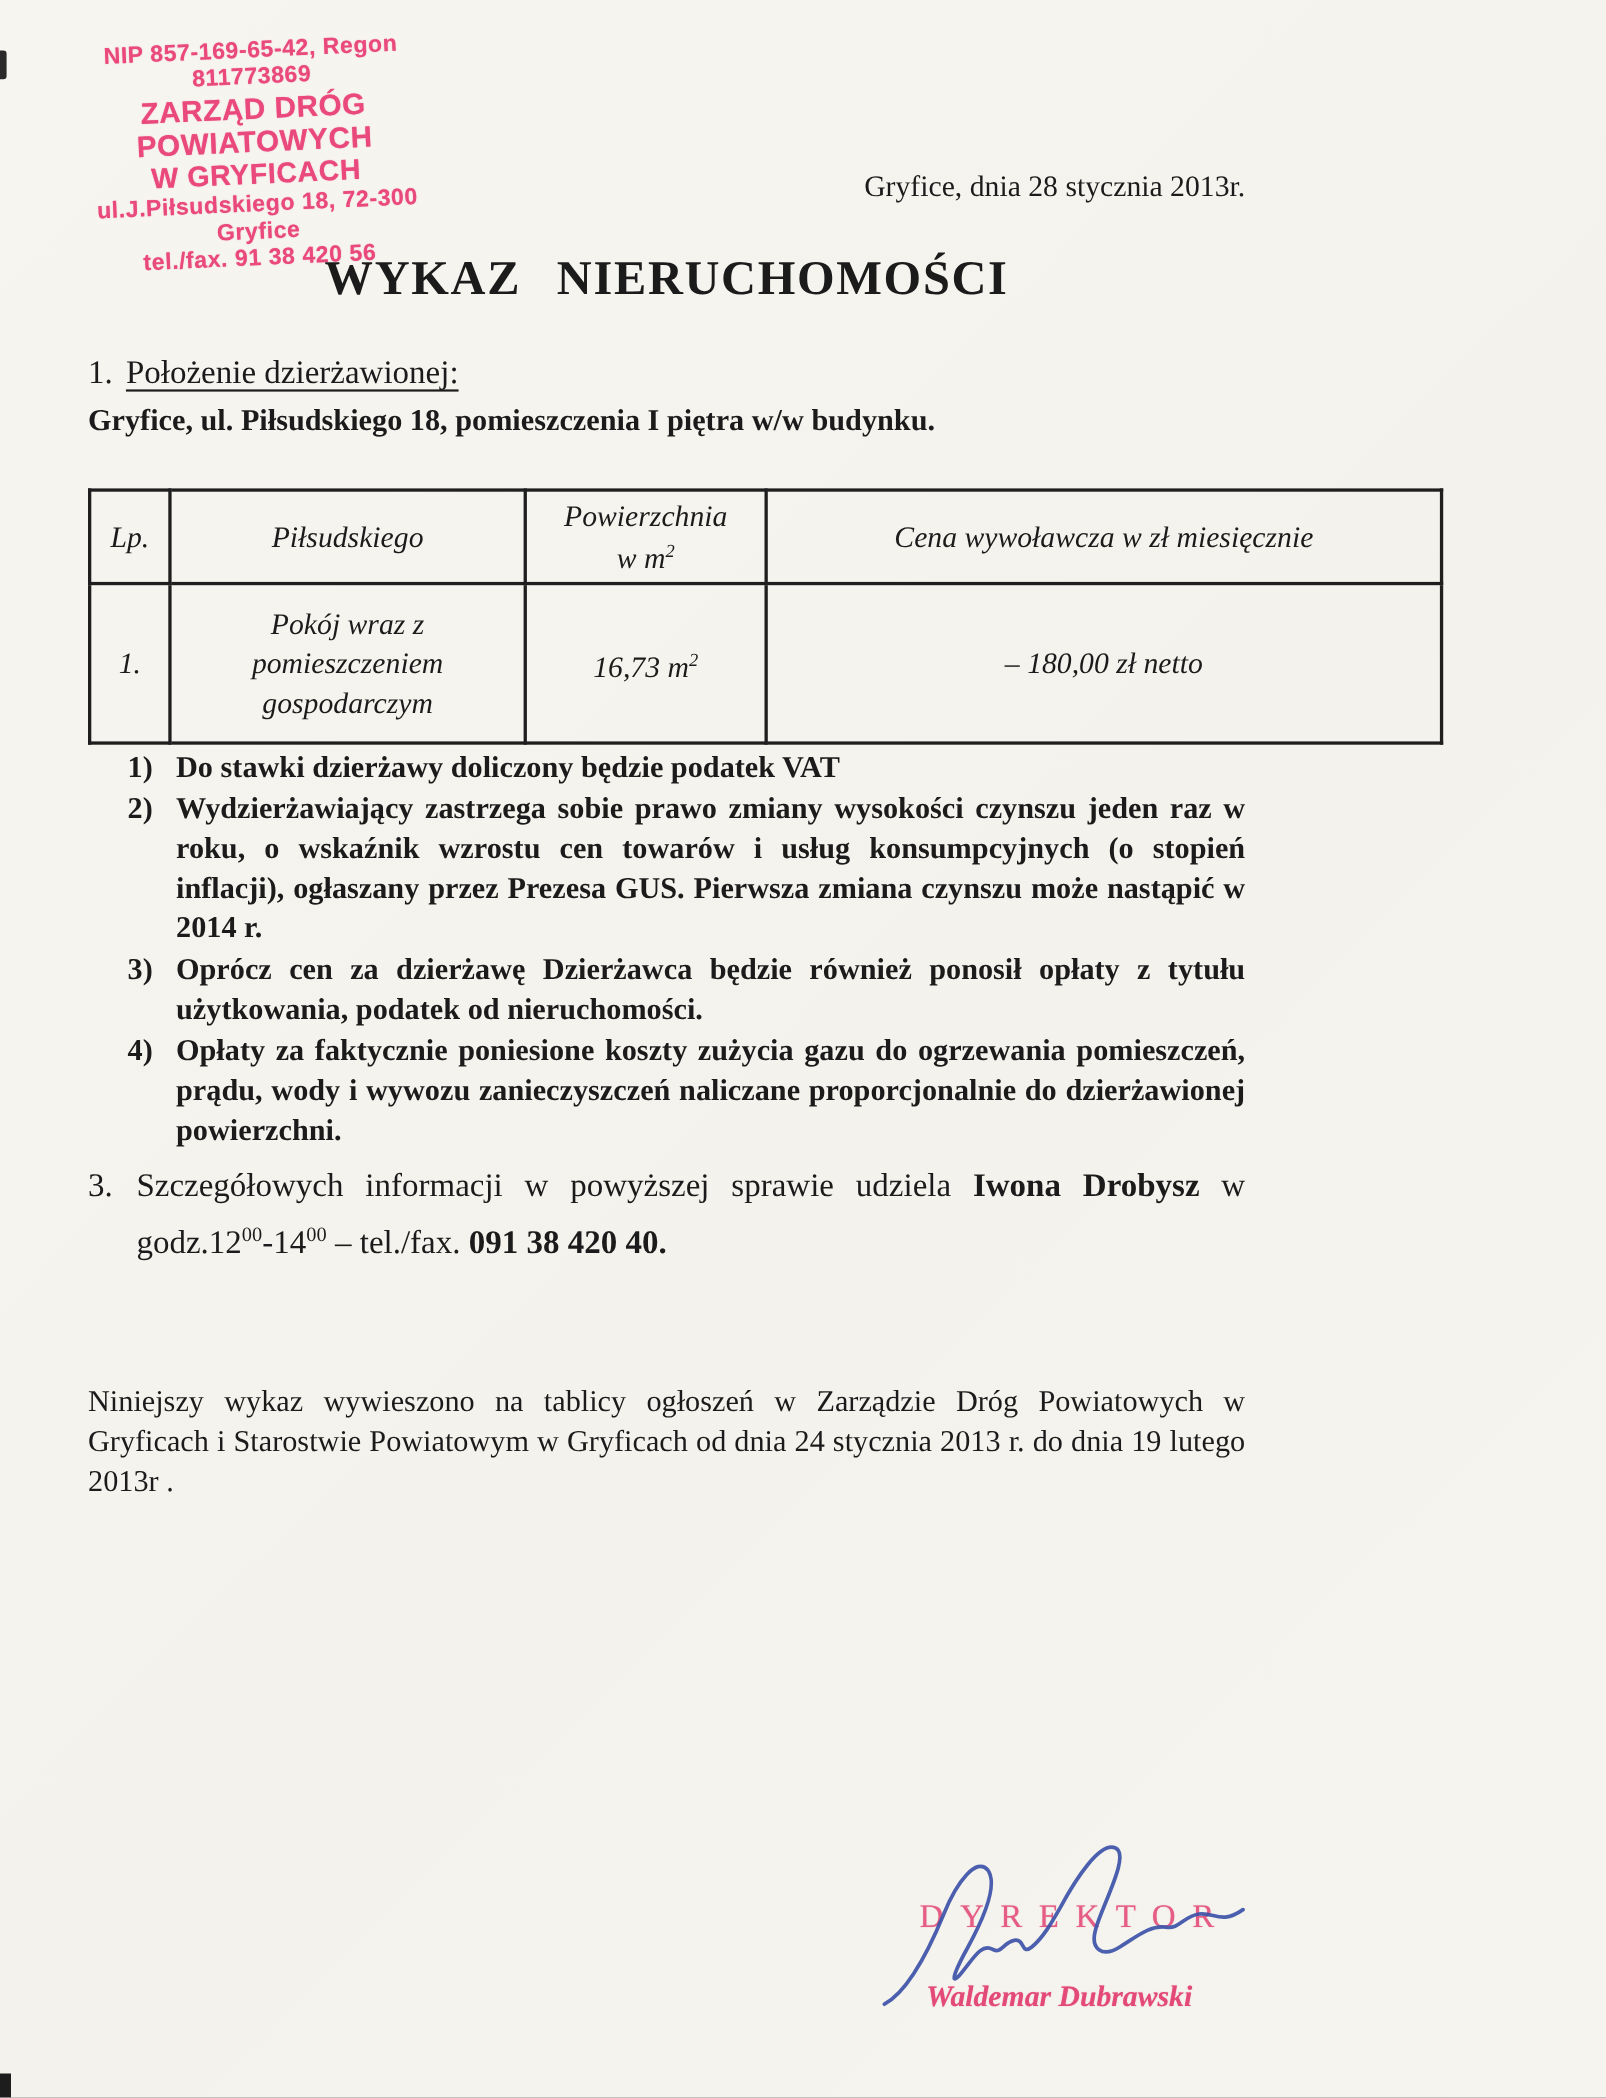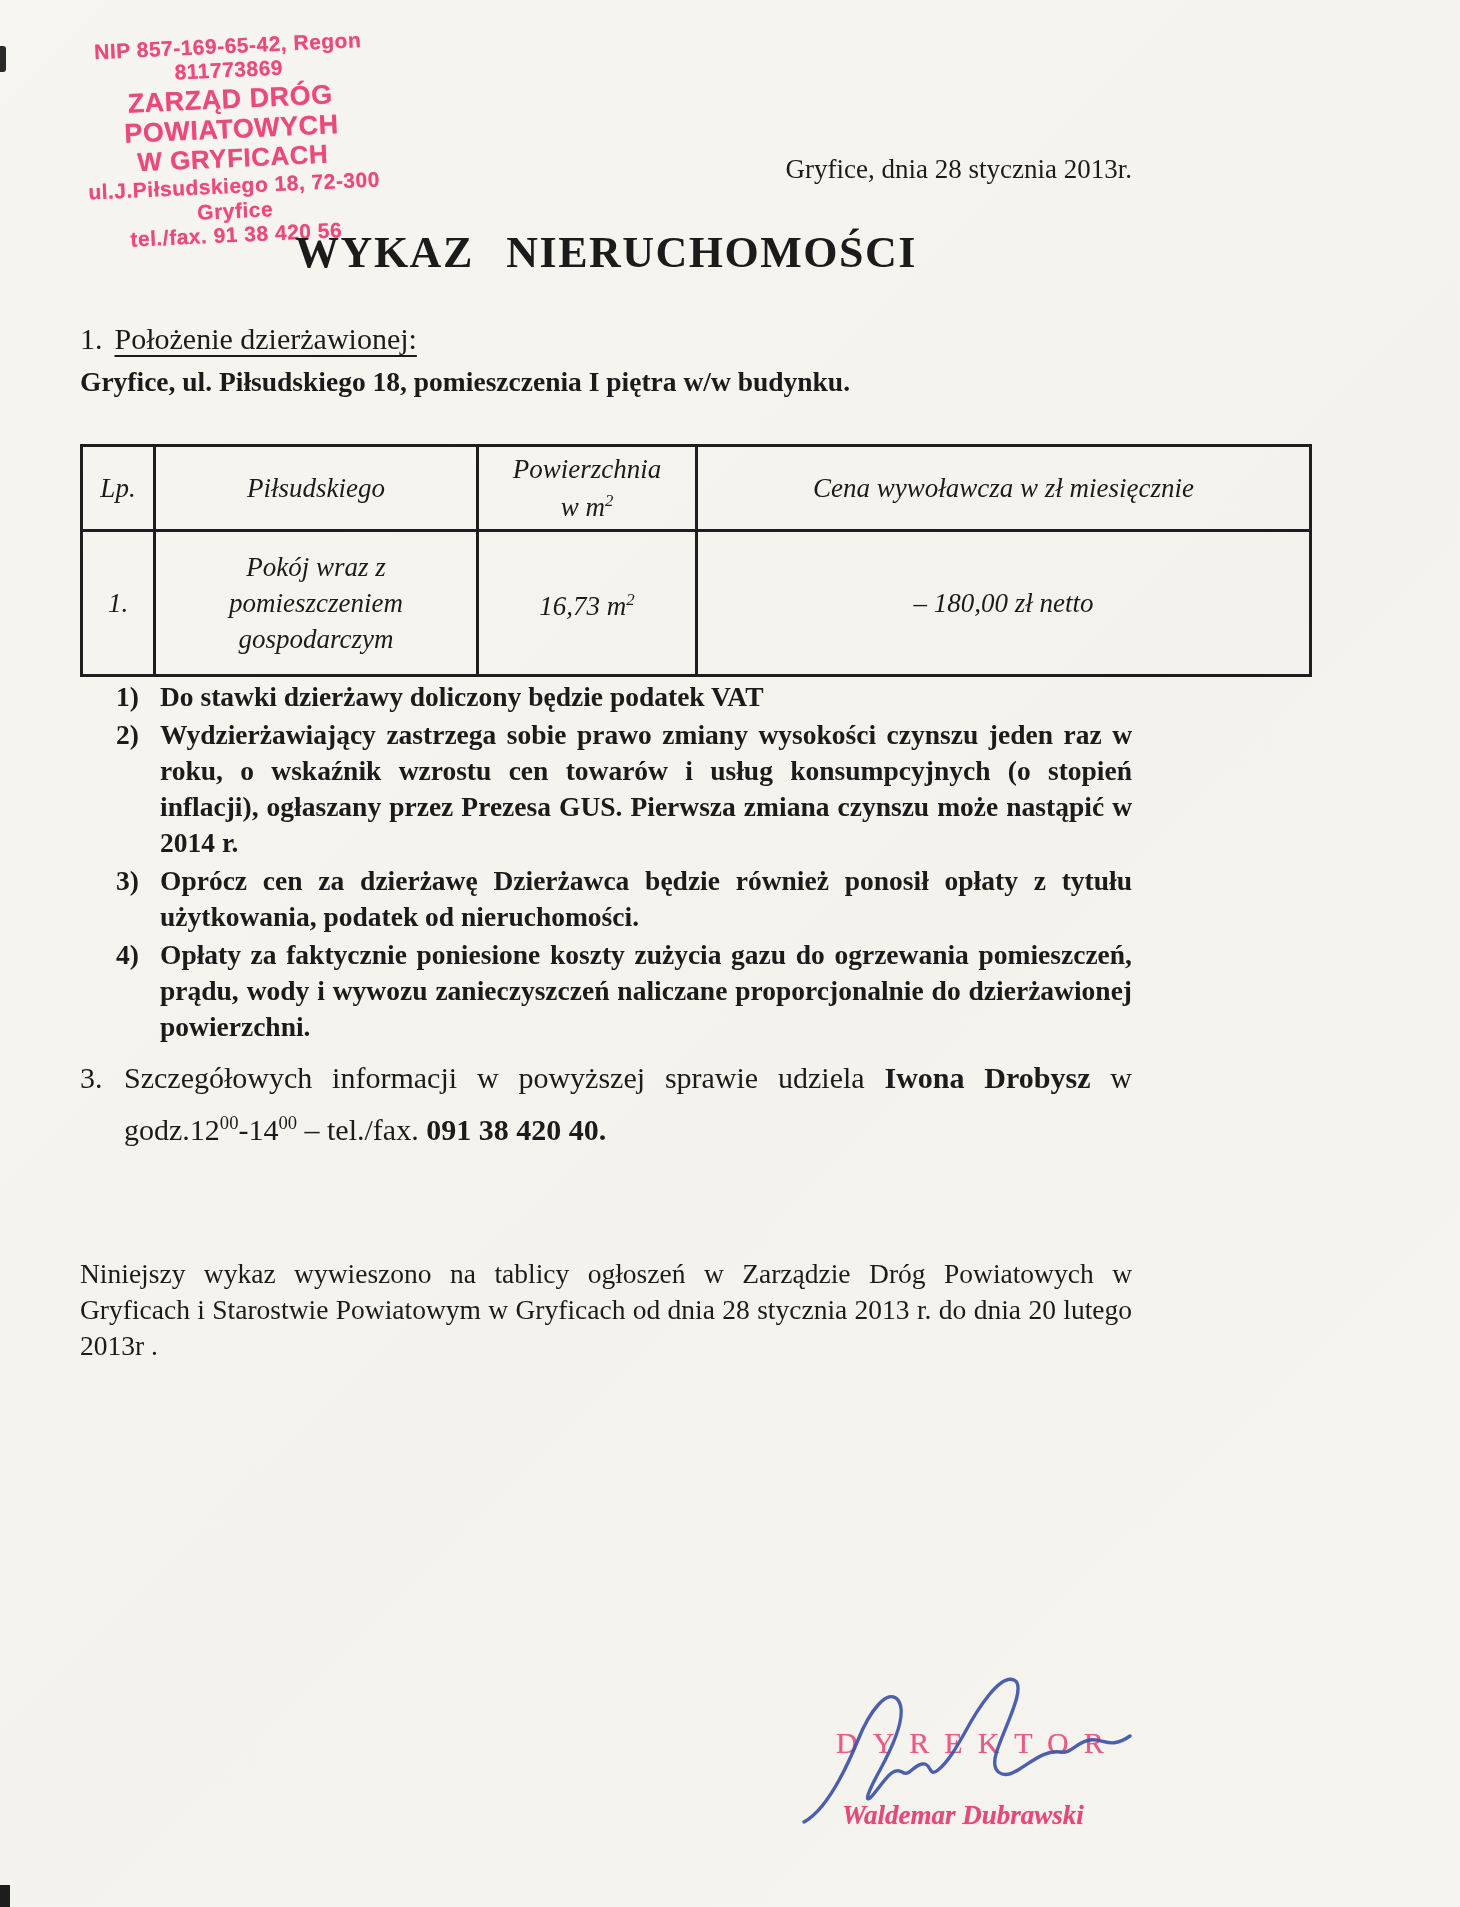--- a/index.html
+++ b/index.html
@@ -220,21 +220,21 @@
     <div class="uwaga-item">
       <span class="num">4)</span>
       <span class="txt">Opłaty za faktycznie poniesione koszty zużycia gazu do ogrzewania pomieszczeń, prądu, wody i wywozu zanieczyszczeń naliczane proporcjonalnie do dzierżawionej powierzchni.</span>
     </div>
 
     <div class="item3">
       <span class="num">3.</span>
       <span class="txt"><span>Szczegółowych informacji w powyższej sprawie udziela </span><b class="b">Iwona Drobysz</b><span> w godz.12</span><sup>00</sup><span>-14</span><sup>00</sup><span> – tel./fax. </span><b class="b">091 38 420 40.</b></span>
     </div>
 
-    <p class="footer-par">Niniejszy wykaz wywieszono na tablicy ogłoszeń w Zarządzie Dróg Powiatowych w Gryficach i Starostwie Powiatowym w Gryficach od dnia 28 stycznia 2013 r. do dnia 20 lutego 2013r .</p>
+    <p class="footer-par">Niniejszy wykaz wywieszono na tablicy ogłoszeń w Zarządzie Dróg Powiatowych w Gryficach i Starostwie Powiatowym w Gryficach od dnia 24 stycznia 2013 r. do dnia 19 lutego 2013r .</p>
   </div>
 
   <div class="sig-block">
     <div class="sig-role">DYREKTOR</div>
     <svg class="sig-ink" width="360" height="170" viewBox="0 0 360 170">
       <g fill="none" stroke="#3c52a8" stroke-width="3.4" stroke-linecap="round" stroke-linejoin="round" opacity="0.92">
         <path d="M8 152 C 30 140, 48 104, 62 70 C 74 40, 92 18, 102 30 C 112 44, 96 78, 84 100 C 74 118, 66 136, 76 126 C 88 112, 96 96, 106 102 C 114 107, 116 96, 126 94 C 136 92, 132 108, 142 100 C 152 92, 160 78, 168 64 C 182 38, 204 4, 218 10 C 232 16, 206 62, 200 84 C 195 102, 206 110, 222 100 C 238 90, 250 80, 264 82 C 276 84, 280 72, 294 70 C 308 68, 314 80, 334 66"></path>
       </g>
     </svg>
     <div class="sig-name">Waldemar Dubrawski</div>

